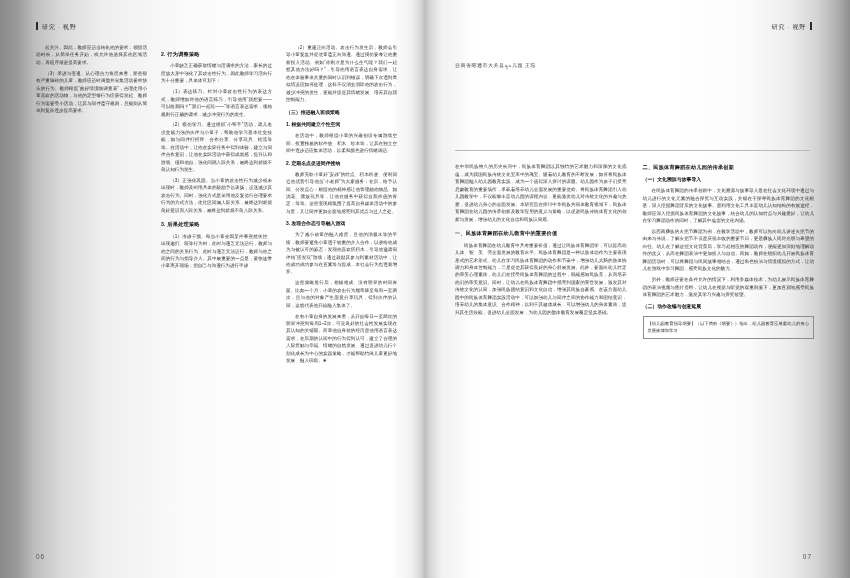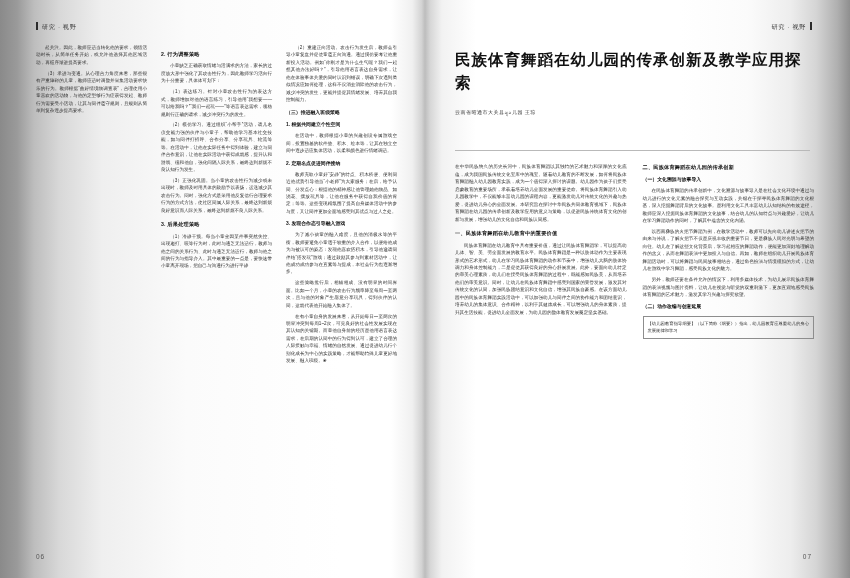--- a/index.html
+++ b/index.html
@@ -122,21 +122,20 @@
 
     <div class="page-num pn-left">06</div>
   </div>
 
   <div class="page page-right">
     <div class="hdr hdr-right">
       <span>研究 · 视野</span><span class="hdr-rule" style="margin-right:0;margin-left:4px;"></span>
     </div>
 
     <div class="title-block">
-      <div class="title">民族体育舞蹈在幼儿园的传承创新及教学应用探索</div>
       <div class="byline">云南省昭通市大关县ချခ儿园  王琼</div>
     </div>
 
     <div class="rule"></div>
 
     <div class="rcols">
 
       <div class="col">
         <div class="col-inner">
           <p class="abstract p noind">在中华民族悠久的历史长河中，民族体育舞蹈以其独特的艺术魅力和深厚的文化底蕴，成为我国民族传统文化宝库中的瑰宝。随着幼儿教育的不断发展，如何将民族体育舞蹈融入幼儿园教育实践，成为一个值得深入探讨的课题。幼儿园作为孩子们接受启蒙教育的重要场所，承载着培养幼儿全面发展的重要使命。将民族体育舞蹈引入幼儿园教学中，不仅能够丰富幼儿园的课程内容，更能激发幼儿对传统文化的兴趣与热爱，促进幼儿身心的全面发展。本研究旨在探讨中华民族共同体教育视域下，民族体育舞蹈在幼儿园的传承创新及教学应用的意义与策略，以促进民族传统体育文化的创新与发展，增强幼儿的文化自信和民族认同感。</p>

